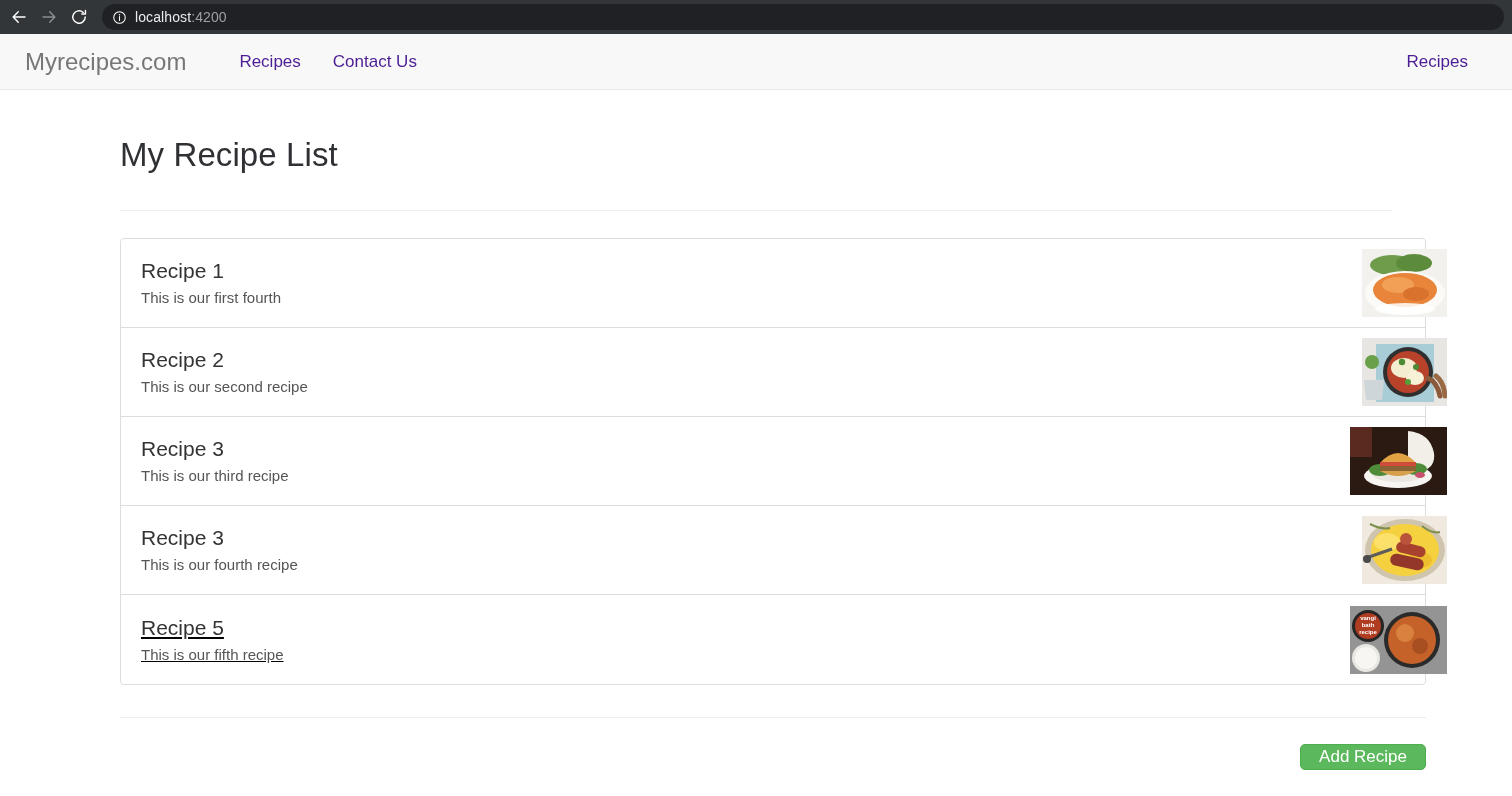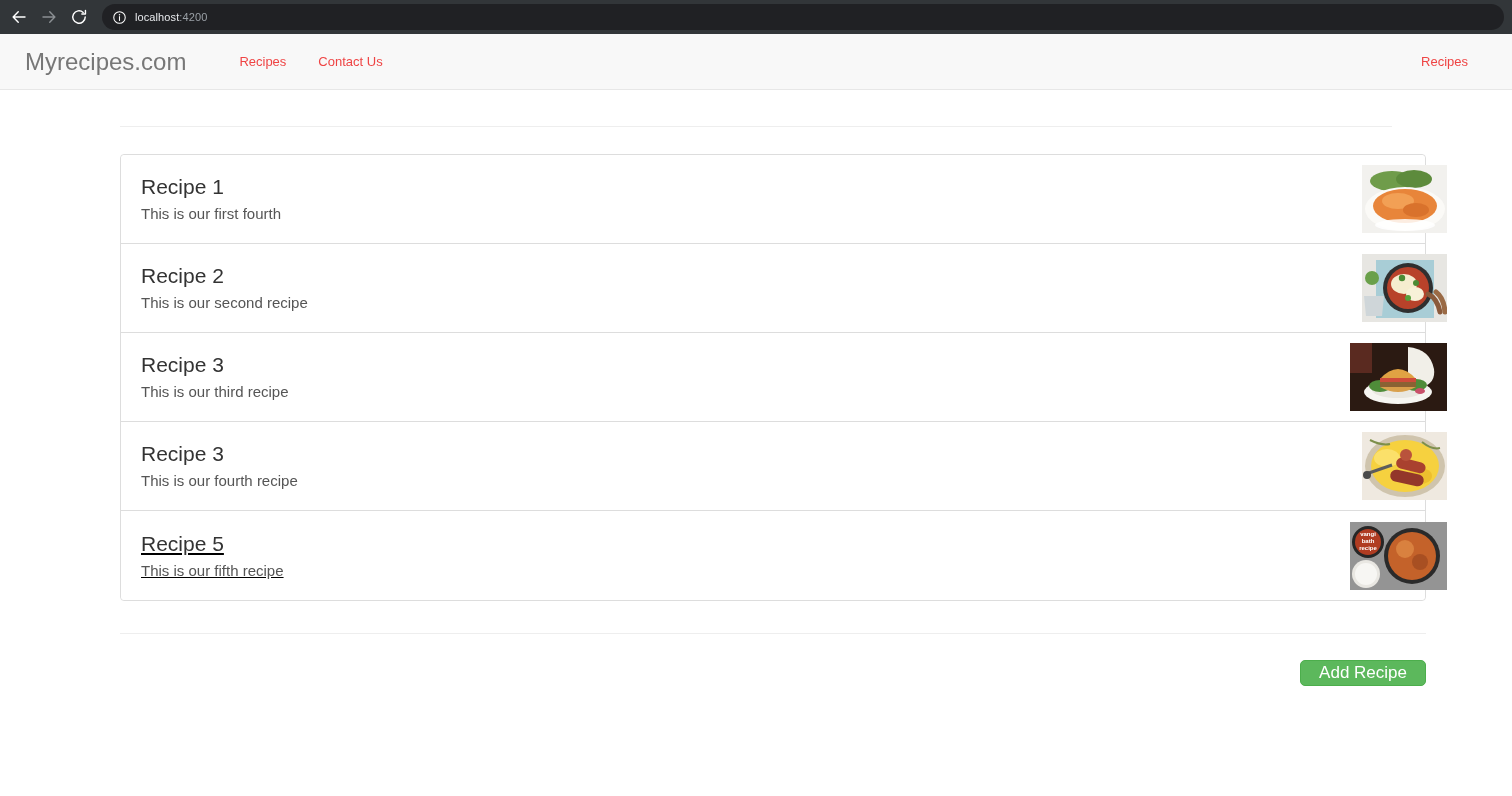--- a/index.html
+++ b/index.html
@@ -36,21 +36,21 @@
     margin-right: 8px;
     background: #202124;
     border-radius: 13px;
     display: flex;
     align-items: center;
     padding: 0 10px;
     cursor: text;
   }
   .info-icon { margin-right: 8px; display: flex; align-items: center; }
   .url-text {
-    font-size: 11px;
+    font-size: 14px;
     color: #e8eaed;
     letter-spacing: 0.1px;
     white-space: nowrap;
   }
   .url-text .dim { color: #9aa0a6; }
 
   
   .navbar {
     height: 56px;
     background: #f8f8f8;
@@ -62,22 +62,22 @@
   .brand {
     font-size: 24px;
     color: #777777;
     padding: 0 15px;
     white-space: nowrap;
     text-decoration: none;
     cursor: pointer;
   }
   .nav-links { display: flex; align-items: center; margin-left: 22px; }
   .nav-link {
-    font-size: 13px;
-    color: #ef4444;
+    font-size: 17px;
+    color: #4c1d95;
     padding: 0 16px;
     text-decoration: none;
     white-space: nowrap;
     cursor: pointer;
   }
   .nav-right { margin-left: auto; display: flex; align-items: center; }
   .nav-right .nav-link { padding: 0 16px; }
 
   
   .container {
@@ -200,20 +200,21 @@
   <div class="nav-links">
     <a class="nav-link">Recipes</a>
     <a class="nav-link">Contact Us</a>
   </div>
   <div class="nav-right">
     <a class="nav-link">Recipes</a>
   </div>
 </div>
 
 <div class="container">
+  <h1 class="page-title">My Recipe List</h1>
   <hr class="rule">
 
   <div class="list-group">
 
     <div class="list-item">
       <div class="item-text">
         <div class="item-title">Recipe 1</div>
         <div class="item-desc">This is our first fourth</div>
       </div>
       <div class="item-thumb">

